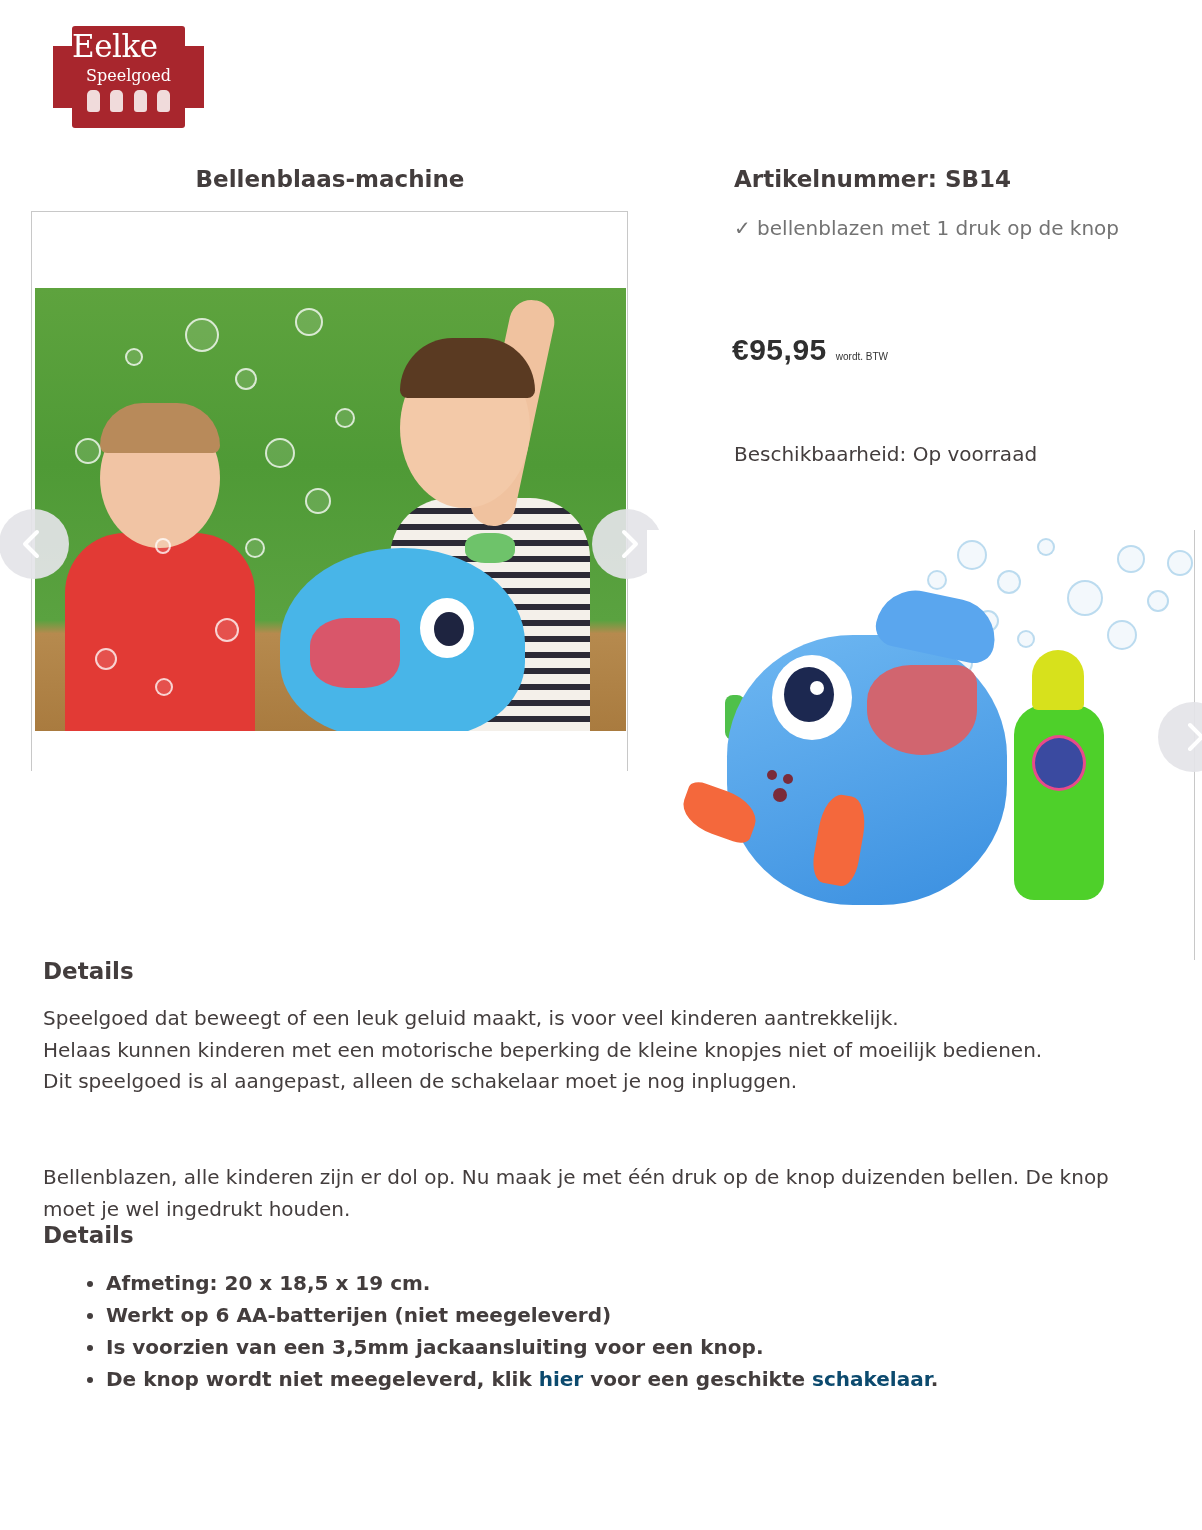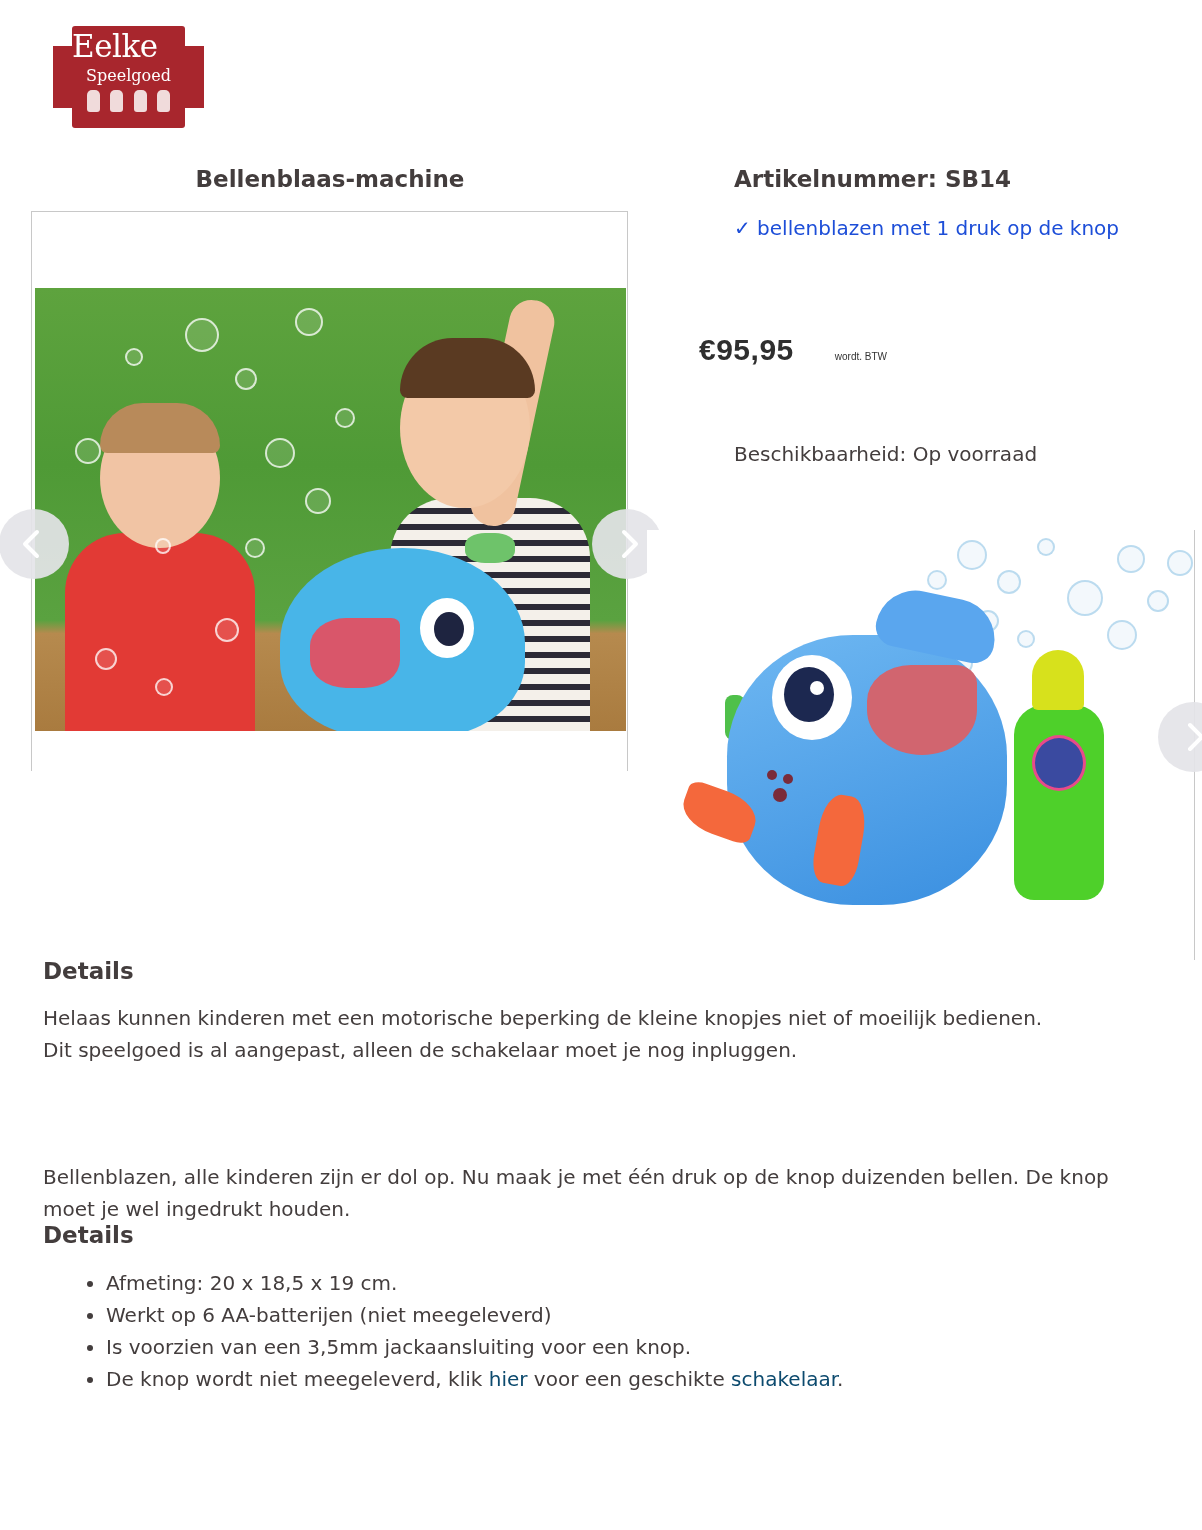--- a/index.html
+++ b/index.html
@@ -38,22 +38,22 @@
     .dolphin1 .fin { position: absolute; left: 185px; top: -15px; width: 50px; height: 30px; border-radius: 40%; background: #6ec36a; }
 
     .nav-btn { position: absolute; width: 70px; height: 70px; border-radius: 50%; background: rgba(228,228,232,.92); cursor: pointer; }
     .nav-btn svg { position: absolute; left: 0; top: 0; }
     .prev-btn { left: -1px; top: 509px; }
     .next-btn { left: 592px; top: 509px; }
     .next-btn-2 { left: 1158px; top: 702px; }
 
     
     .sku { position: absolute; left: 734px; top: 166px; font-size: 23px; font-weight: bold; color: #433d3d; }
-    .features { position: absolute; left: 734px; top: 213px; font-size: 20px; line-height: 31px; color: #1d4ed8; list-style: none; }
-    .price-row { position: absolute; left: 699px; top: 333px; display: flex; align-items: baseline; gap: 32px; }
+    .features { position: absolute; left: 734px; top: 213px; font-size: 20px; line-height: 31px; color: #737373; list-style: none; }
+    .price-row { position: absolute; left: 732px; top: 333px; display: flex; align-items: baseline; }
     .price { font-family: "Liberation Sans", sans-serif; font-size: 30px; font-weight: bold; color: #2f2f2f; letter-spacing: .5px; }
     .price-note { font-family: "Liberation Sans", sans-serif; font-size: 10px; color: #333; margin-left: 9px; }
     .availability { position: absolute; left: 734px; top: 442px; font-size: 20px; color: #433d3d; }
     .avail-label, .avail-value { display: inline; }
 
     .photo2 { position: absolute; left: 647px; top: 530px; width: 548px; height: 380px; background: #fff; overflow: hidden; }
     .photo2-divider { position: absolute; left: 1194px; top: 530px; width: 1px; height: 430px; background: #c8c8c8; }
     .photo2 .bub { position: absolute; border-radius: 50%; border: 2px solid rgba(150,200,230,.6); background: rgba(220,235,245,.35); }
     .dolphin2 { position: absolute; left: 60px; top: 65px; width: 300px; height: 310px; }
     .dolphin2 .body { position: absolute; left: 20px; top: 40px; width: 280px; height: 270px; border-radius: 45% 45% 45% 45%; background: linear-gradient(160deg, #6fb8f2, #3a8fe0); }
@@ -74,21 +74,21 @@
 
     
     .section-heading { position: absolute; left: 43px; font-size: 23px; font-weight: bold; color: #433d3d; }
     .h1 { top: 958px; }
     .h2 { top: 1222px; }
     .desc { position: absolute; left: 43px; width: 1110px; font-size: 20px; line-height: 31.5px; color: #433d3d; }
     .desc-p1 { top: 1003px; }
     .desc-p2 { top: 1162px; }
     .desc .line { display: block; }
     .spec-list { position: absolute; left: 106px; top: 1267px; font-size: 20px; line-height: 32px; color: #433d3d; list-style: none; }
-    .spec-list li { position: relative; }
+    .spec-list li { position: relative; font-weight: bold; }
     .spec-list li::before { content: ""; position: absolute; left: -19px; top: 14px; width: 6px; height: 6px; border-radius: 50%; background: #433d3d; }
     .link { color: #0c4a6e; text-decoration: none; cursor: pointer; }
   </style>
 </head>
 <body>
 
 <div class="logo">
   <div class="bar"></div>
   <div class="box">
     <div class="t1">Eelke</div>
@@ -205,20 +205,21 @@
 <div class="photo2-divider"></div>
 
 <div class="nav-btn next-btn-2">
   <svg width="70" height="70" viewBox="0 0 70 70">
     <polyline points="32,23 44,35 32,47" fill="none" stroke="#ffffff" stroke-width="4" stroke-linecap="round" stroke-linejoin="round"></polyline>
   </svg>
 </div>
 
 <h3 class="section-heading h1">Details</h3>
 <p class="desc desc-p1">
+  <span class="line">Speelgoed dat beweegt of een leuk geluid maakt, is voor veel kinderen aantrekkelijk.</span>
   <span class="line">Helaas kunnen kinderen met een motorische beperking de kleine knopjes niet of moeilijk bedienen.</span>
   <span class="line">Dit speelgoed is al aangepast, alleen de schakelaar moet je nog inpluggen.</span>
 </p>
 <p class="desc desc-p2">Bellenblazen, alle kinderen zijn er dol op. Nu maak je met één druk op de knop duizenden bellen. De knop moet je wel ingedrukt houden.</p>
 
 <h3 class="section-heading h2">Details</h3>
 <ul class="spec-list">
   <li>Afmeting: 20 x 18,5 x 19 cm.</li>
   <li>Werkt op 6 AA-batterijen (niet meegeleverd)</li>
   <li>Is voorzien van een 3,5mm jackaansluiting voor een knop.</li>

